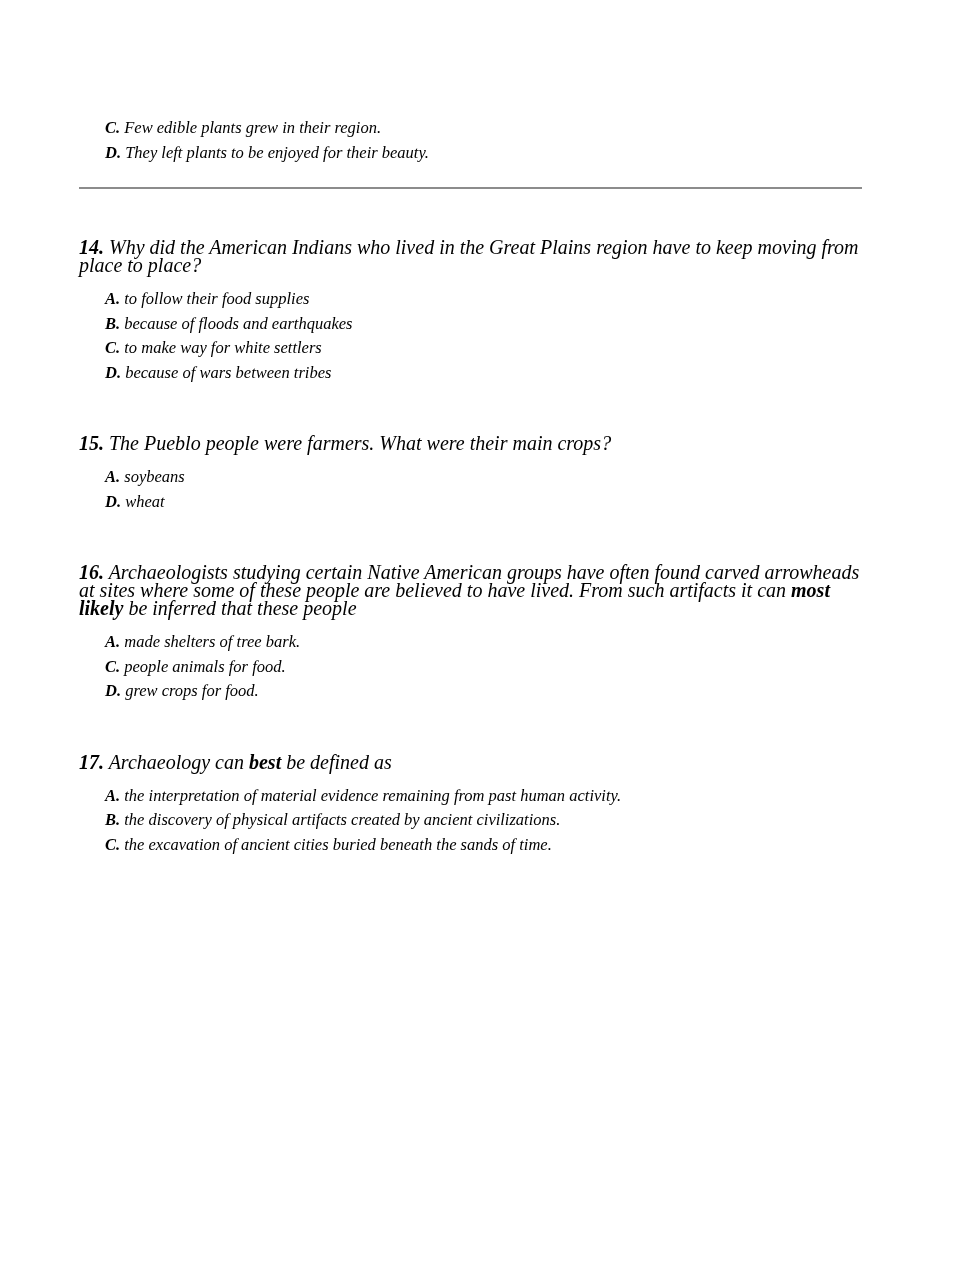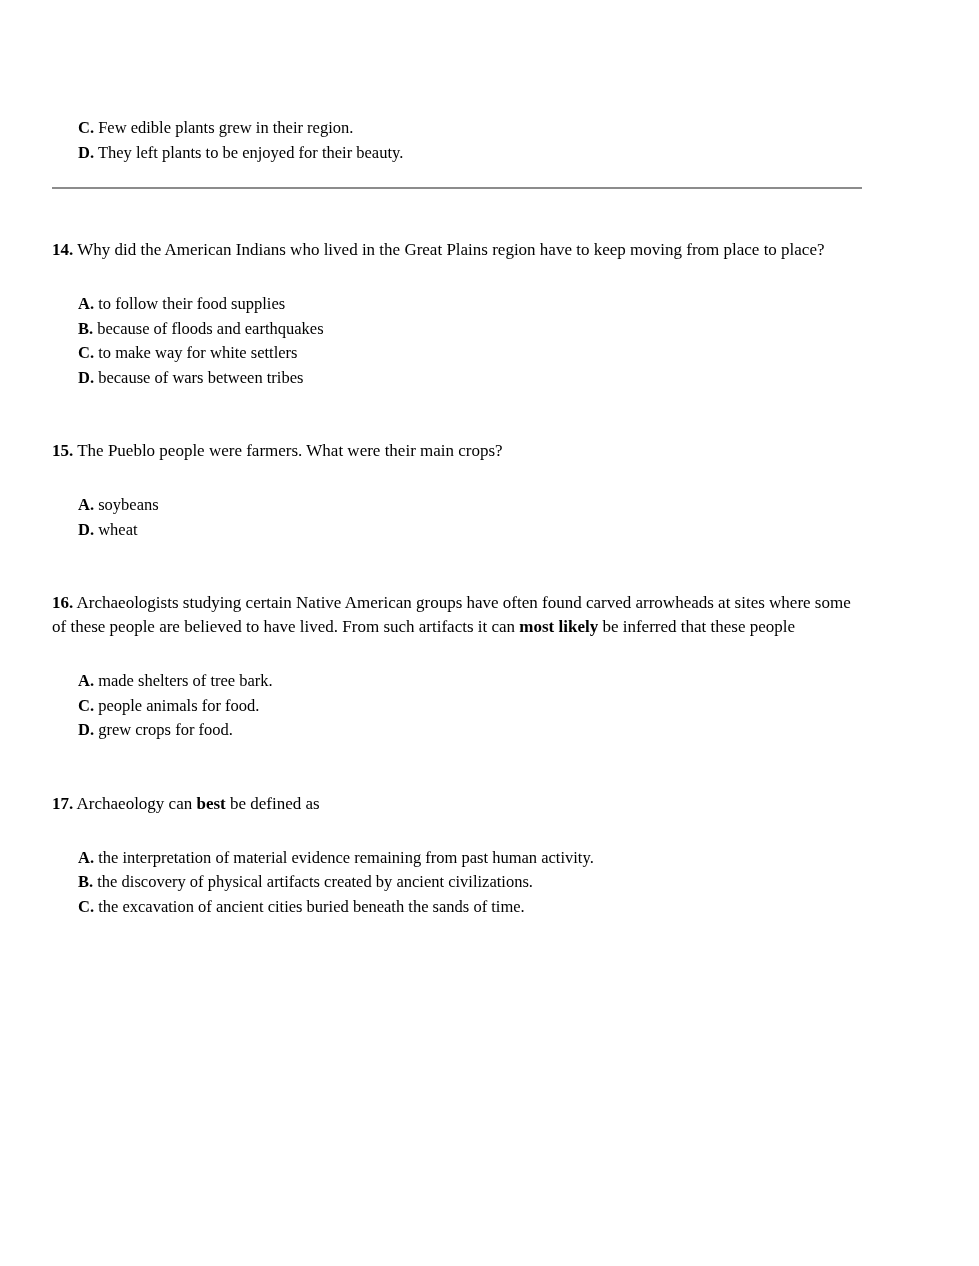--- a/index.html
+++ b/index.html
@@ -4,41 +4,42 @@
 <style>
   * { margin: 0; padding: 0; box-sizing: border-box; }
   html, body { background: #ffffff; }
   body {
     width: 979px;
     min-height: 1266px;
     font-family: "Liberation Serif", serif;
     color: #000000;
   }
   .page {
-    padding: 116px 117px 60px 52px;
+    padding: 116px 117px 60px 79px;
+    font-style: italic;
   }
   .q-text {
-    font-size: 17px;
-    line-height: 24px;
+    font-size: 20px;
+    line-height: 18px;
   }
   .option {
     font-size: 16.5px;
     line-height: 24.5px;
     padding-left: 26px;
   }
   .divider {
     border: none;
     border-top: 2px solid #8c8c8c;
     margin-top: 22px;
   }
   .question {
     margin-top: 49px;
   }
   .options {
-    margin-top: 30px;
+    margin-top: 13px;
   }
   b { font-weight: bold; }
 </style>
 </head>
 <body>
 
 <div class="page">
 
   <div class="fragment">
     <p class="option"><b>C.</b> <span>Few edible plants grew in their region.</span></p>

